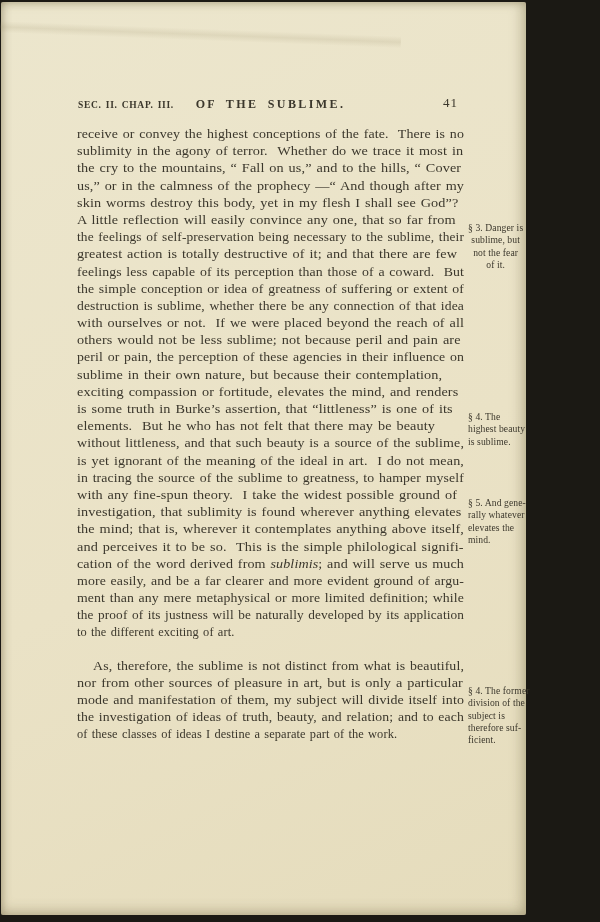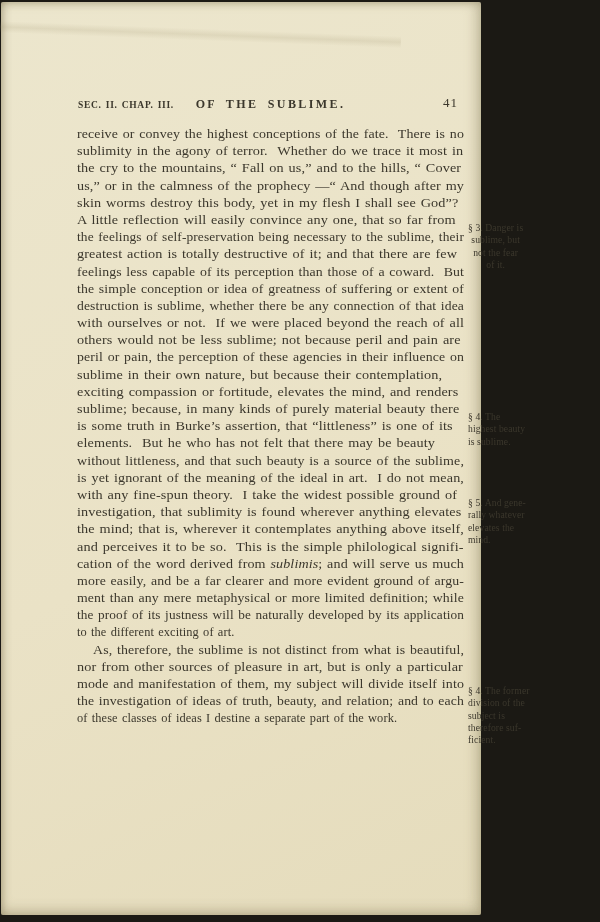--- a/index.html
+++ b/index.html
@@ -15,21 +15,21 @@
     position: relative;
     width: 600px;
     height: 922px;
     background: var(--scan-bg);
     overflow: hidden;
   }
 
   .paper {
     position: absolute;
     left: 1px; top: 2px;
-    width: 480px; height: 913px;
+    width: 525px; height: 913px;
     background: linear-gradient(155deg, #ece6cd 0%, #eae2c6 55%, #e5dcbc 100%);
     border-radius: 2px;
     box-shadow:
       inset -6px 0 12px rgba(110, 98, 66, 0.22),
       inset 0 -6px 12px rgba(110, 98, 66, 0.18),
       inset 4px 0 8px -3px rgba(110, 98, 66, 0.35),
       inset 0 4px 8px -3px rgba(110, 98, 66, 0.20);
   }
 
   
@@ -81,21 +81,21 @@
   .body-text {
     position: absolute;
     left: 76px; top: 124px;
     width: 387px;
     font-size: 12.4px;
     line-height: 17.2px;
     color: var(--ink);
     letter-spacing: 0.1px;
     word-spacing: 1px;
   }
-  .paragraph + .paragraph { margin-top: 0; }
+  .paragraph + .paragraph { margin-top: 16px; }
   .line { height: 17.2px; white-space: nowrap; text-decoration: underline; }
   .line.indent { padding-left: 16px; }
   .line-inner {
     display: inline-block;
     white-space: pre;
     transform-origin: 0 60%;
   }
 
   .margin-notes {
     position: absolute;
@@ -135,25 +135,25 @@
           <div class="line"><span class="line-inner" style="transform: scaleX(1.08275);"><span>the feelings of self-preservation being necessary to the sublime, their</span></span></div>
           <div class="line"><span class="line-inner" style="transform: scaleX(1.15);"><span>greatest action is totally destructive of it; and that there are few</span></span></div>
           <div class="line"><span class="line-inner" style="transform: scaleX(1.11618);"><span>feelings less capable of its perception than those of a coward.  But</span></span></div>
           <div class="line"><span class="line-inner" style="transform: scaleX(1.11352);"><span>the simple conception or idea of greatness of suffering or extent of</span></span></div>
           <div class="line"><span class="line-inner" style="transform: scaleX(1.1007);"><span>destruction is sublime, whether there be any connection of that idea</span></span></div>
           <div class="line"><span class="line-inner" style="transform: scaleX(1.14465);"><span>with ourselves or not.  If we were placed beyond the reach of all</span></span></div>
           <div class="line"><span class="line-inner" style="transform: scaleX(1.15);"><span>others would not be less sublime; not because peril and pain are</span></span></div>
           <div class="line"><span class="line-inner" style="transform: scaleX(1.11809);"><span>peril or pain, the perception of these agencies in their influence on</span></span></div>
           <div class="line"><span class="line-inner" style="transform: scaleX(1.15);"><span>sublime in their own nature, but because their contemplation,</span></span></div>
           <div class="line"><span class="line-inner" style="transform: scaleX(1.15);"><span>exciting compassion or fortitude, elevates the mind, and renders</span></span></div>
-          <div class="line"><span class="line-inner" style="transform: scaleX(1.15);"><span>sublime; because, in many kinds of purely material beauty there</span></span></div>
           <div class="line"><span class="line-inner" style="transform: scaleX(1.15);"><span>is some truth in Burke’s assertion, that “littleness” is one of its</span></span></div>
           <div class="line"><span class="line-inner" style="transform: scaleX(1.15);"><span>elements.  But he who has not felt that there may be beauty</span></span></div>
           <div class="line"><span class="line-inner" style="transform: scaleX(1.12828);"><span>without littleness, and that such beauty is a source of the sublime,</span></span></div>
           <div class="line"><span class="line-inner" style="transform: scaleX(1.14291);"><span>is yet ignorant of the meaning of the ideal in art.  I do not mean,</span></span></div>
+          <div class="line"><span class="line-inner" style="transform: scaleX(1.11417);"><span>in tracing the source of the sublime to greatness, to hamper myself</span></span></div>
           <div class="line"><span class="line-inner" style="transform: scaleX(1.15);"><span>with any fine-spun theory.  I take the widest possible ground of</span></span></div>
           <div class="line"><span class="line-inner" style="transform: scaleX(1.15);"><span>investigation, that sublimity is found wherever anything elevates</span></span></div>
           <div class="line"><span class="line-inner" style="transform: scaleX(1.14959);"><span>the mind; that is, wherever it contemplates anything above itself,</span></span></div>
           <div class="line"><span class="line-inner" style="transform: scaleX(1.15);"><span>and perceives it to be so.  This is the simple philological signifi-</span></span></div>
           <div class="line"><span class="line-inner" style="transform: scaleX(1.13641);"><span>cation of the word derived from </span><i>sublimis</i><span>; and will serve us much</span></span></div>
           <div class="line"><span class="line-inner" style="transform: scaleX(1.11809);"><span>more easily, and be a far clearer and more evident ground of argu-</span></span></div>
           <div class="line"><span class="line-inner" style="transform: scaleX(1.11352);"><span>ment than any mere metaphysical or more limited definition; while</span></span></div>
           <div class="line"><span class="line-inner" style="transform: scaleX(1.07323);"><span>the proof of its justness will be naturally developed by its application</span></span></div>
           <div class="line"><span class="line-inner"><span>to the different exciting of art.</span></span></div>
         </div>

